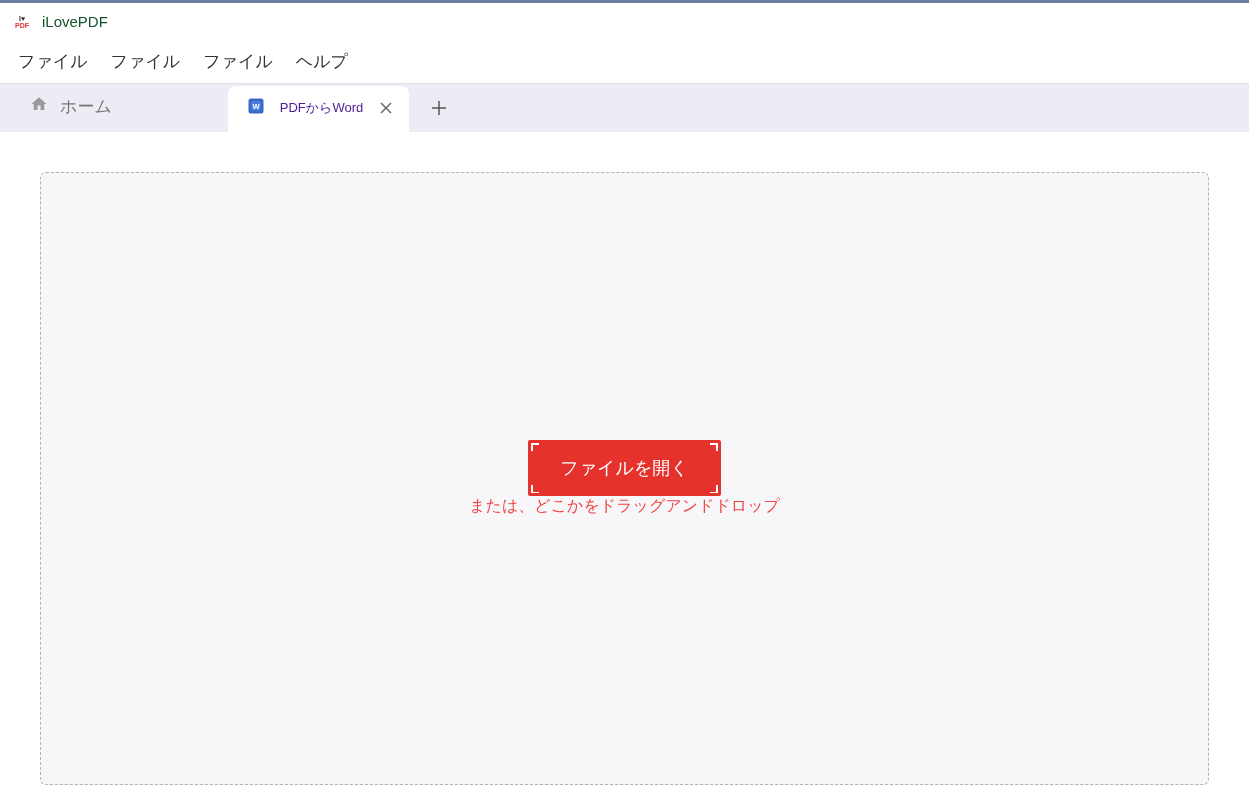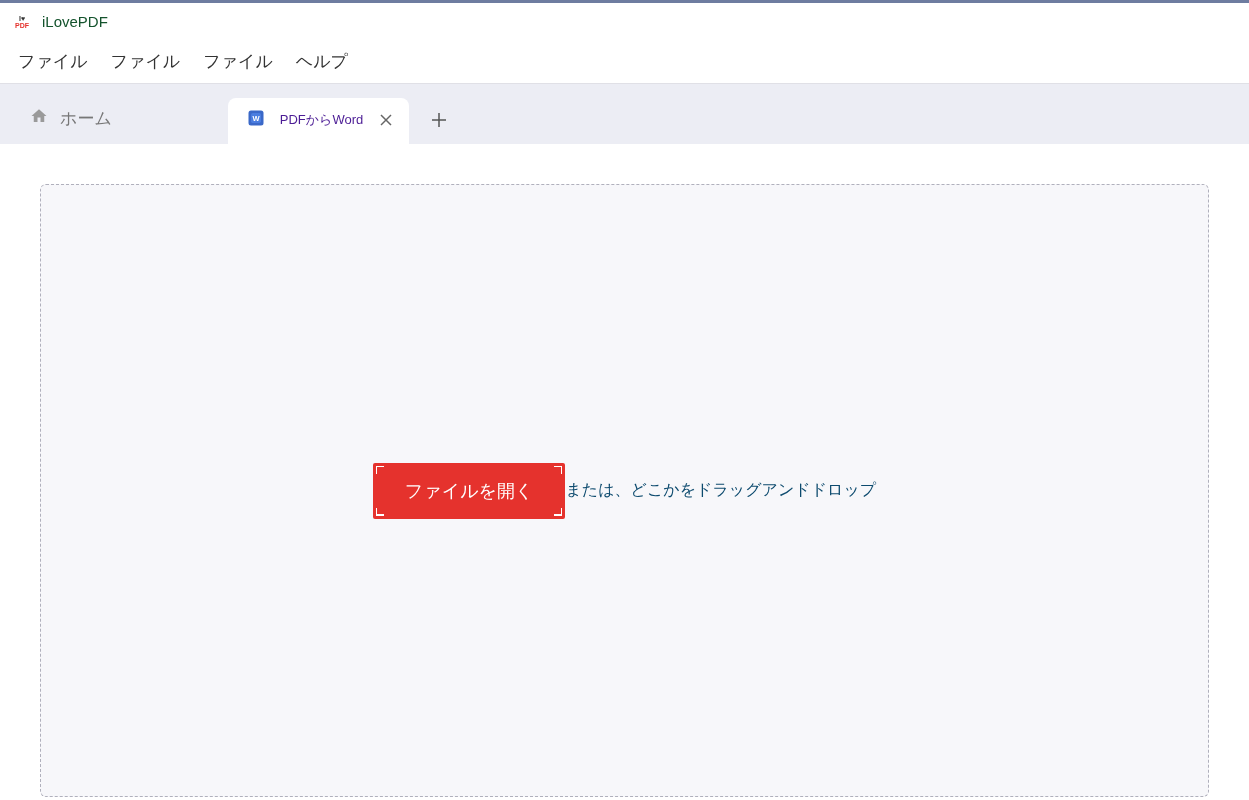--- a/index.html
+++ b/index.html
@@ -48,21 +48,21 @@
       border-bottom: 1px solid #e0e0e6;
     }
     .menu-item {
       font-size: 17px;
       color: #333;
       cursor: pointer;
       padding: 4px 2px;
     }
     
     .tab-bar {
-      height: 60px;
+      height: 48px;
       background: #ecedf4;
       display: flex;
       align-items: flex-end;
       padding-left: 22px;
     }
     .home-tab {
       display: flex;
       align-items: center;
       gap: 12px;
       padding: 12px 16px 14px 8px;
@@ -111,20 +111,21 @@
       background: #ffffff;
       padding: 40px 40px 0 40px;
       height: calc(100% - 147px);
     }
     .drop-zone {
       border: 1px dashed #b0b0bc;
       border-radius: 6px;
       background: #f7f7fa;
       height: 100%;
       display: flex;
+      flex-direction: column;
       align-items: center;
       justify-content: center;
       gap: 0;
     }
     .open-btn {
       position: relative;
       background: #e5322d;
       color: #ffffff;
       font-size: 18px;
       padding: 16px 32px;
@@ -133,21 +134,21 @@
       border: none;
     }
     .corner { position: absolute; width: 8px; height: 8px; }
     .corner::before, .corner::after { content: ""; position: absolute; background: #fff; }
     .corner::before { width: 8px; height: 1.5px; }
     .corner::after { width: 1.5px; height: 8px; }
     .tl { top: 3px; left: 3px; } .tl::before { top:0; left:0; } .tl::after { top:0; left:0; }
     .tr { top: 3px; right: 3px; } .tr::before { top:0; right:0; } .tr::after { top:0; right:0; }
     .bl { bottom: 3px; left: 3px; } .bl::before { bottom:0; left:0; } .bl::after { bottom:0; left:0; }
     .br { bottom: 3px; right: 3px; } .br::before { bottom:0; right:0; } .br::after { bottom:0; right:0; }
-    .hint { color: #0c4a6e; font-size: 16px; }
+    .hint { color: #ef4444; font-size: 16px; }
   </style>
 </head>
 <body>
 
 <div class="title-bar">
   <div class="app-icon">
     <span class="i1">I♥</span>
       <span class="i2">PDF</span>
   </div>
   <div class="title-text">iLovePDF</div>

